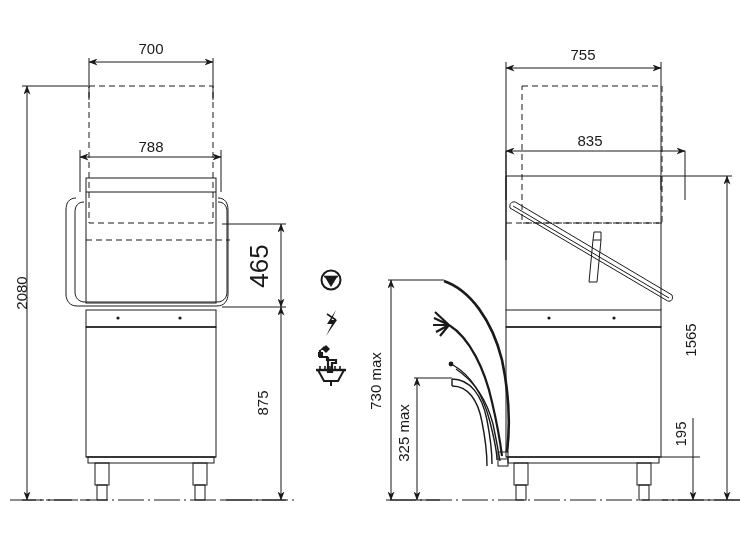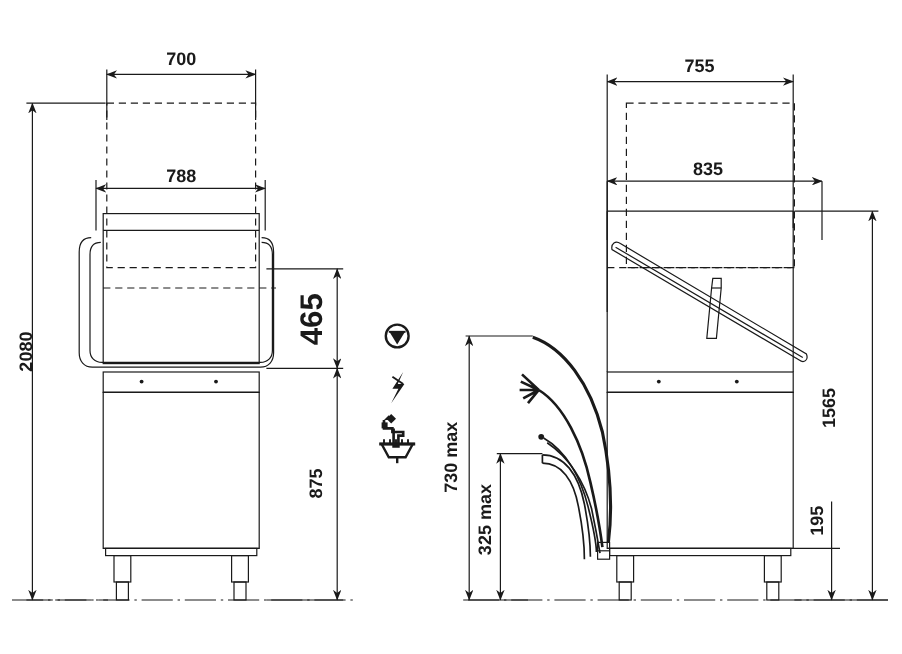--- a/index.html
+++ b/index.html
@@ -2,21 +2,21 @@
 <html><head>
 <meta charset="utf-8">
 <style>
   html,body{margin:0;padding:0;background:#ffffff;}
   body{
     width:752px;height:545px;
     font-family:"Liberation Sans", sans-serif;
     color:#1a1a1a;
     overflow:hidden;
   }
-  #stage{position:relative;width:752px;height:459px;font-weight:bold;}
+  #stage{position:relative;width:752px;height:459px;}
   svg#drawing{position:absolute;left:0;top:0;width:752px;height:545px;display:block;}
   .dim-text{font-family:"Liberation Sans", sans-serif;font-size:15px;fill:#1a1a1a;}
   .dim-text-v{font-family:"Liberation Sans", sans-serif;font-size:15px;fill:#1a1a1a;}
 </style>
 </head>
 <body>
 
 <div id="stage">
 
 <svg id="drawing" viewBox="0 0 752 545" xmlns="http://www.w3.org/2000/svg">

